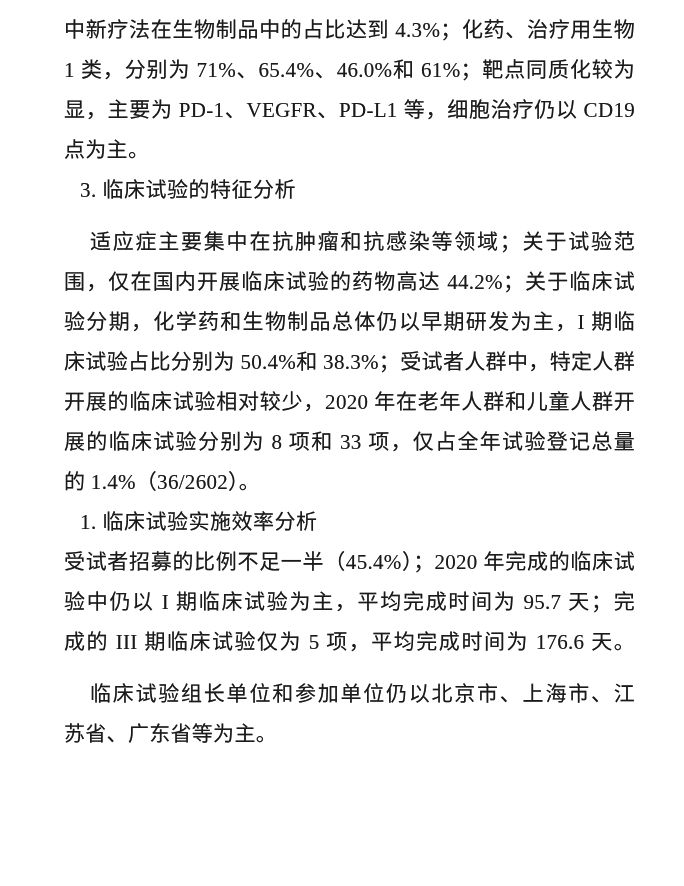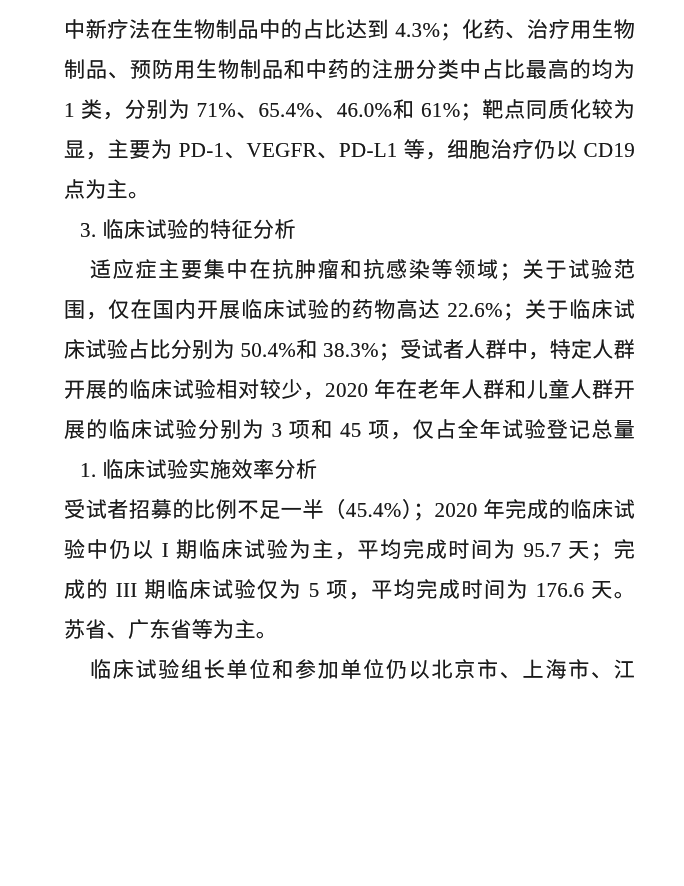--- a/index.html
+++ b/index.html
@@ -34,43 +34,44 @@
   }
   .line.justify {
     text-align: justify;
     text-align-last: justify;
     text-justify: inter-character;
   }
   .line.left {
     text-align: center;
     text-align-last: left;
   }
-  .line.indent-para    { text-indent: 26px; }
+  .line.indent-para    { text-indent: 26px; margin-top: 12px; }
   .line.indent-heading { text-indent: 16px; }
   .line.indent-num     { text-indent: 12px; }
   .line.heading-line {
     letter-spacing: 0.5px;
   }
 </style>
 </head>
 <body>
 
 <div class="page">
   <div class="doc-body" id="doc-body">
       <div class="line justify">中新疗法在生物制品中的占比达到 4.3%；化药、治疗用生物</div>
-      <div class="line justify">制品、预防用生物制品和中药的注册分类中占比最高的均为</div>
       <div class="line justify">1 类，分别为 71%、65.4%、46.0%和 61%；靶点同质化较为明</div>
       <div class="line justify">显，主要为 PD-1、VEGFR、PD-L1 等，细胞治疗仍以 CD19 靶</div>
       <div class="line left">点为主。</div>
       <div class="line left indent-heading heading-line">3. 临床试验的特征分析</div>
       <div class="line justify indent-para">适应症主要集中在抗肿瘤和抗感染等领域；关于试验范</div>
-      <div class="line justify">围，仅在国内开展临床试验的药物高达 22.6%；关于临床试</div>
+      <div class="line justify">围，仅在国内开展临床试验的药物高达 44.2%；关于临床试</div>
+      <div class="line justify">验分期，化学药和生物制品总体仍以早期研发为主，I 期临</div>
       <div class="line justify">床试验占比分别为 50.4%和 38.3%；受试者人群中，特定人群</div>
       <div class="line justify">开展的临床试验相对较少，2020 年在老年人群和儿童人群开</div>
-      <div class="line justify">展的临床试验分别为 3 项和 45 项，仅占全年试验登记总量</div>
+      <div class="line justify">展的临床试验分别为 8 项和 33 项，仅占全年试验登记总量</div>
+      <div class="line left">的 1.4%（36/2602）。</div>
       <div class="line left indent-heading heading-line">1. 临床试验实施效率分析</div>
       <div class="line justify">受试者招募的比例不足一半（45.4%）；2020 年完成的临床试</div>
       <div class="line justify">验中仍以 I 期临床试验为主，平均完成时间为 95.7 天；完</div>
       <div class="line justify">成的 III 期临床试验仅为 5 项，平均完成时间为 176.6 天。</div>
+      <div class="line justify indent-para">临床试验组长单位和参加单位仍以北京市、上海市、江</div>
       <div class="line left">苏省、广东省等为主。</div>
-      <div class="line justify indent-para">临床试验组长单位和参加单位仍以北京市、上海市、江</div>
     </div>
 </div>
 
 </body></html>

